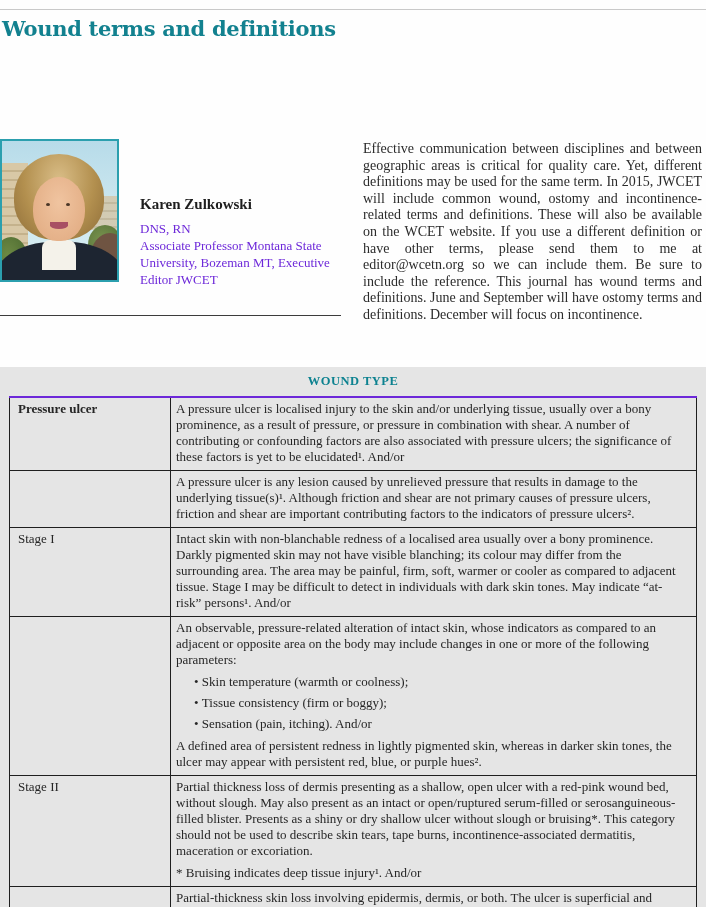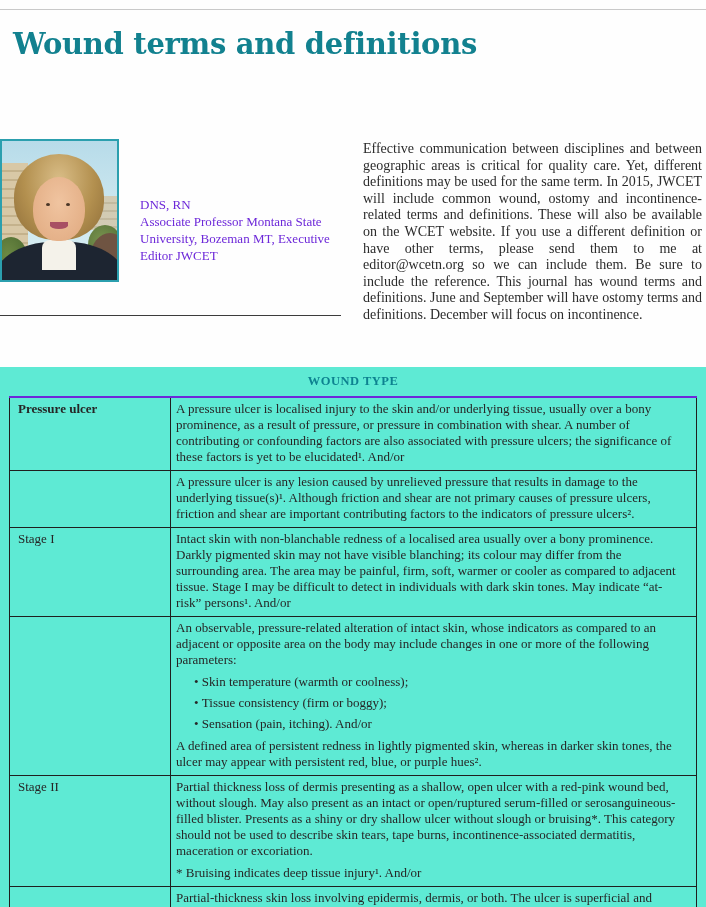--- a/index.html
+++ b/index.html
@@ -4,23 +4,23 @@
 <style>
   html,body{margin:0;padding:0;}
   body{
     width:706px;height:907px;position:relative;overflow:hidden;
     background:#fefefe;
     font-family:"Liberation Serif", serif;
     color:#282828;
   }
   .top-rule{position:absolute;top:9px;left:0;width:706px;height:1px;background:#c9c9c9;}
   .page-title{
-    position:absolute;top:16px;left:2px;margin:11px;
+    position:absolute;top:16px;left:2px;margin:0;
     font-family:"DejaVu Serif", serif;font-weight:700;
-    font-size:29px;letter-spacing:-0.3px;color:#12818f;
+    font-size:21px;letter-spacing:-0.3px;color:#12818f;
   }
   
   .photo{
     position:absolute;left:0;top:139px;width:115px;height:139px;
     border:2px solid #2b9fae;overflow:hidden;background:#c4e2ec;
   }
   .photo div{position:absolute;}
   .ph-sky{left:0;top:0;width:100%;height:100%;background:linear-gradient(180deg,#b7dbe9 0%,#cfe9f0 55%,#d9eef2 100%);}
   .ph-building{left:0;top:22px;width:26px;height:96px;
     background:repeating-linear-gradient(180deg,#d8c8a6 0 7px,#c4b28c 7px 9px);}
@@ -43,21 +43,21 @@
   .author-line{font-size:13px;line-height:17px;color:#6d28d9;margin:0;}
   .author-rule{position:absolute;left:0;top:315px;width:341px;height:1px;background:#3c3c3c;}
   
   .intro{
     position:absolute;left:363px;top:127px;width:339px;
     font-size:14px;line-height:16.6px;text-align:justify;color:#2b2b2b;
   }
   
   .table-section{
     position:absolute;left:0;top:367px;width:706px;height:540px;
-    background:#5eead4;overflow:hidden;
+    background:#e5e5e5;overflow:hidden;
   }
   .table-header{
     height:29px;line-height:29px;text-align:center;
     font-weight:700;font-size:12.5px;letter-spacing:0.5px;color:#0d8290;
   }
   table.wound{
     border-collapse:collapse;width:688px;margin:0 9px;
     background:transparent;
   }
   table.wound td{
@@ -91,20 +91,21 @@
   <div class="ph-hair"></div>
   <div class="ph-jacket"></div>
   <div class="ph-collar"></div>
   <div class="ph-face"></div>
   <div class="ph-eye l"></div>
   <div class="ph-eye r"></div>
   <div class="ph-smile"></div>
 </div>
 
 <div class="author-info">
+  <p class="author-name">Karen Zulkowski</p>
   <p class="author-line">DNS, RN</p>
   <p class="author-line">Associate Professor Montana State University, Bozeman MT, Executive Editor JWCET</p>
 </div>
 
 <div class="author-rule"></div>
 
 <p class="intro">Effective communication between disciplines and between geographic areas is critical for quality care. Yet, different definitions may be used for the same term. In 2015, JWCET will include common wound, ostomy and incontinence-related terms and definitions. These will also be available on the WCET website. If you use a different definition or have other terms, please send them to me at editor@wcetn.org so we can include them. Be sure to include the reference. This journal has wound terms and definitions. June and September will have ostomy terms and definitions. December will focus on incontinence.</p>
 
 <div class="table-section">
   <div class="table-header">WOUND TYPE</div>

